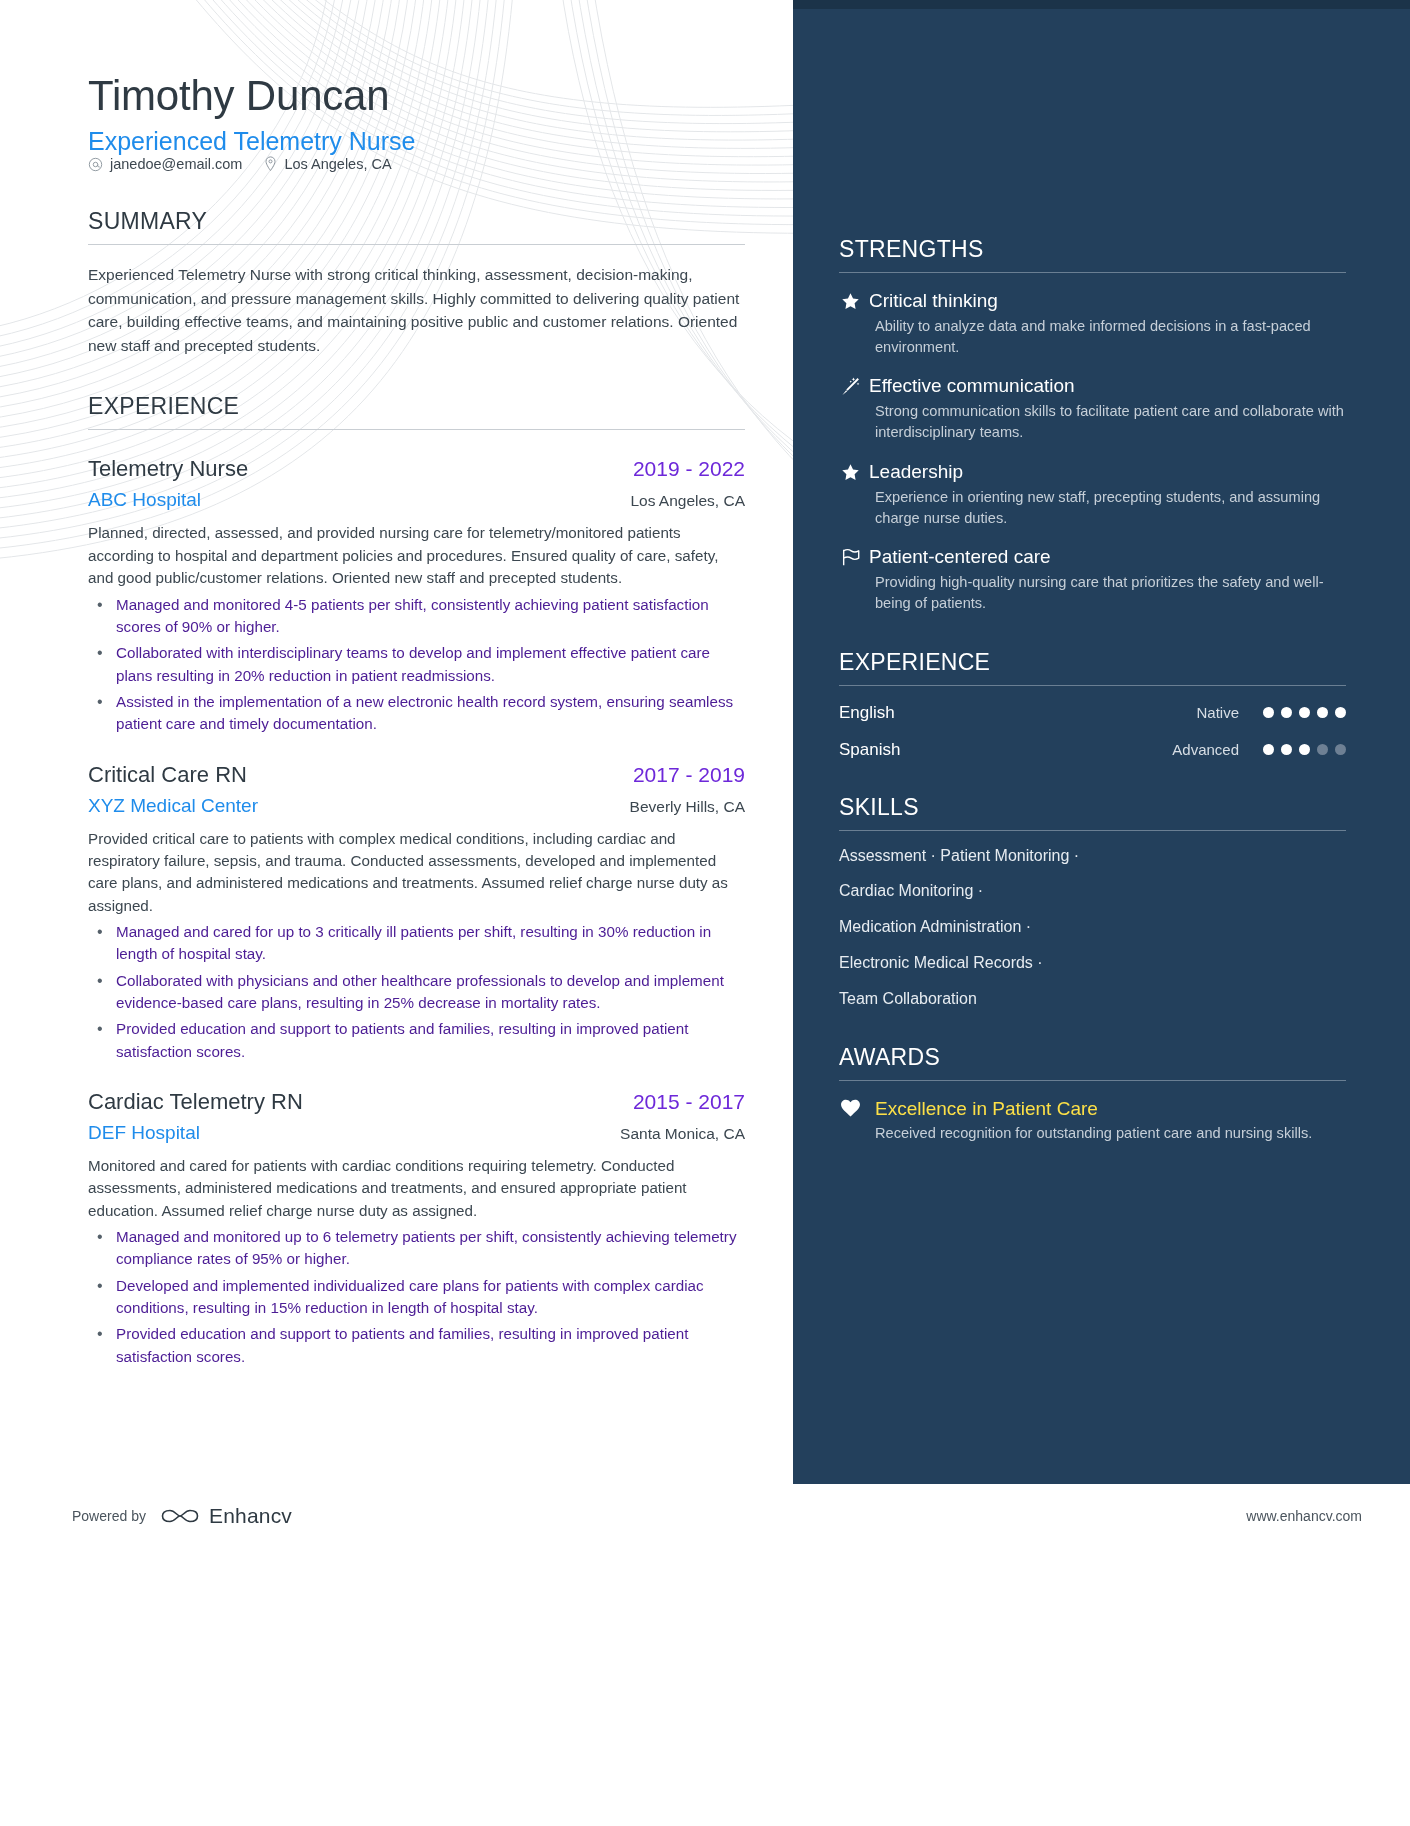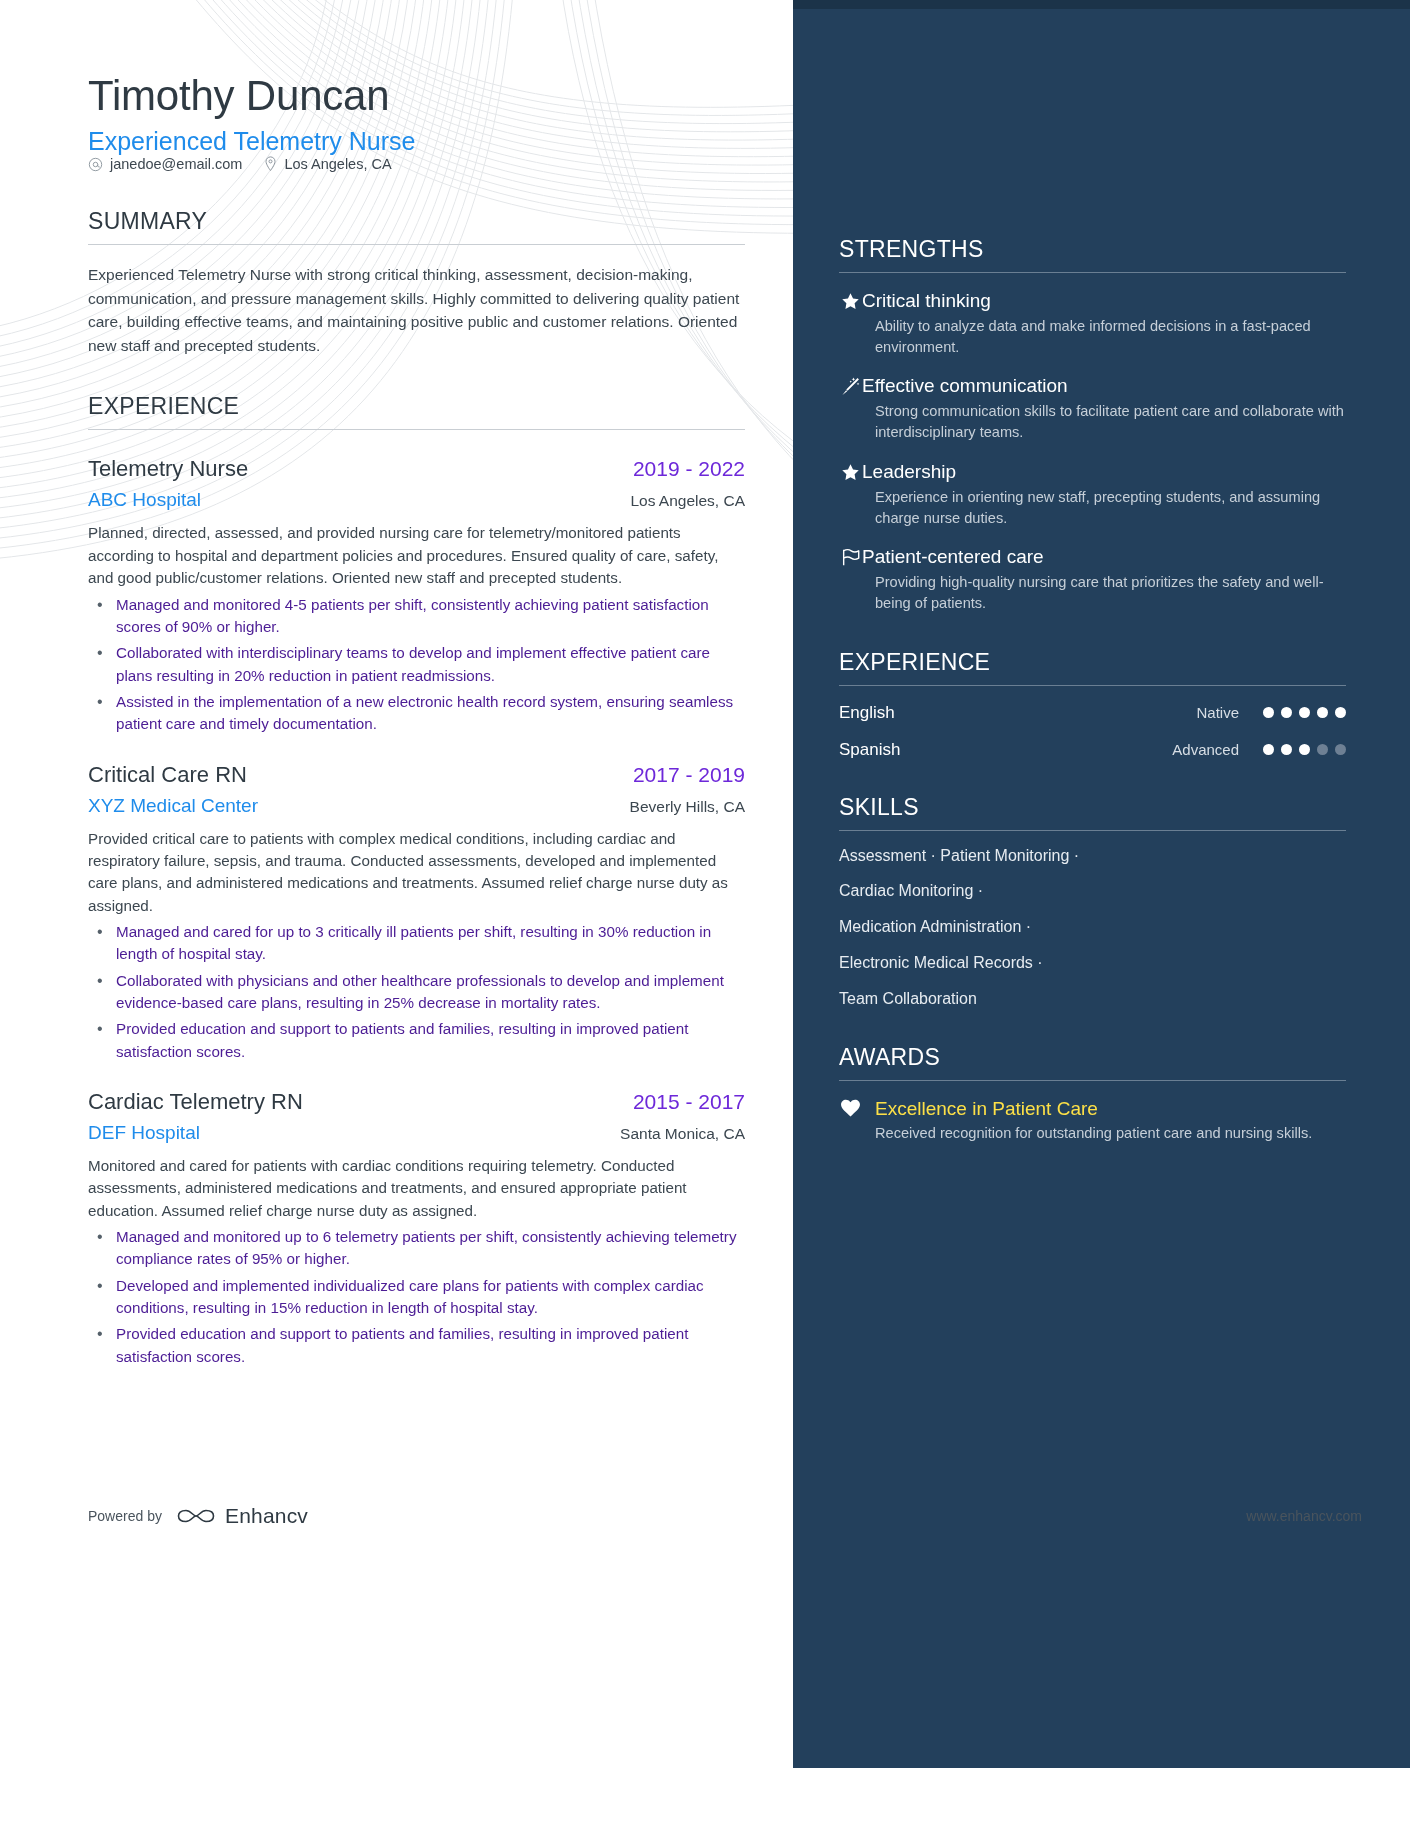--- a/index.html
+++ b/index.html
@@ -22,21 +22,21 @@
     left: 0; top: 0;
     width: 940px; height: 620px;
     pointer-events: none;
     z-index: 0;
   }
 
   
   #sidebar {
     position: absolute;
     left: 793px; top: 0;
-    width: 617px; height: 1768px;
+    width: 617px; height: 1484px;
     background: #23405c;
     z-index: 2;
     padding: 0 64px 0 46px;
   }
   #sidebar-topstrip {
     position: absolute; left: 793px; top: 0;
     width: 617px; height: 9px;
     background: #1b3349; z-index: 3;
   }
 
@@ -147,21 +147,21 @@
     content: "•";
     position: absolute;
     left: 9px; top: -1px;
     color: #55606a;
     font-size: 16px;
   }
 
   
   #footer {
     position: absolute;
-    left: 88px; right: 48px;
+    left: 72px; right: 48px;
     bottom: 298px;
     display: flex;
     align-items: center;
     justify-content: space-between;
     font-size: 14px;
     color: #4a545d;
     z-index: 4;
   }
   .powered { display: flex; align-items: center; gap: 14px; }
   .brandmark { display: flex; align-items: center; gap: 9px; }
@@ -180,21 +180,21 @@
     margin-top: 9px;
     height: 1px;
     background: #6a7f93;
     width: 100%;
   }
 
   .strength { margin-top: 17px; }
   .strength-head {
     display: flex;
     align-items: center;
-    gap: 1px;
+    gap: 8px;
   }
   .strength-ico {
     width: 22px; height: 22px;
     display: flex; align-items: center; justify-content: center;
     flex: 0 0 22px;
   }
   .strength-name {
     font-size: 19px;
     color: #ffffff;
     line-height: 1.2;

